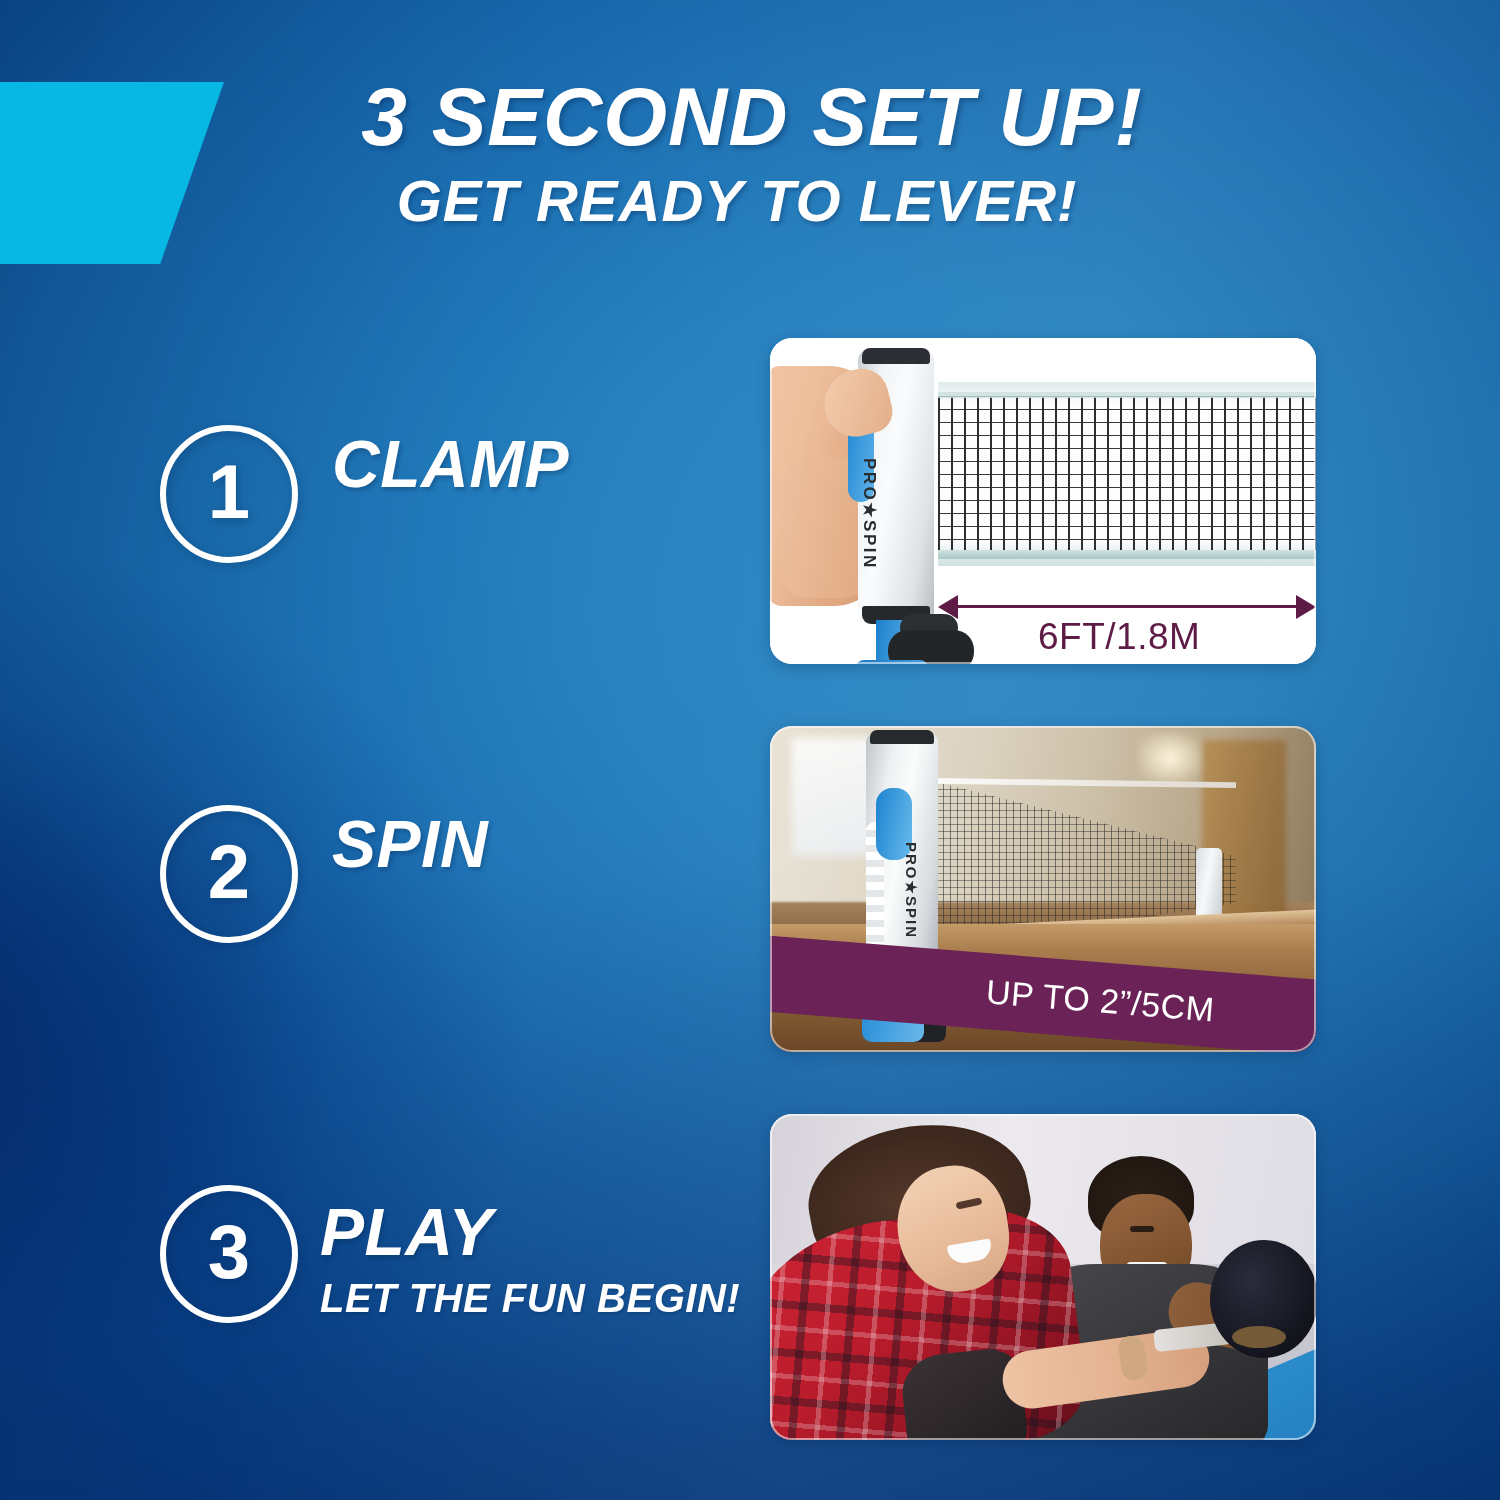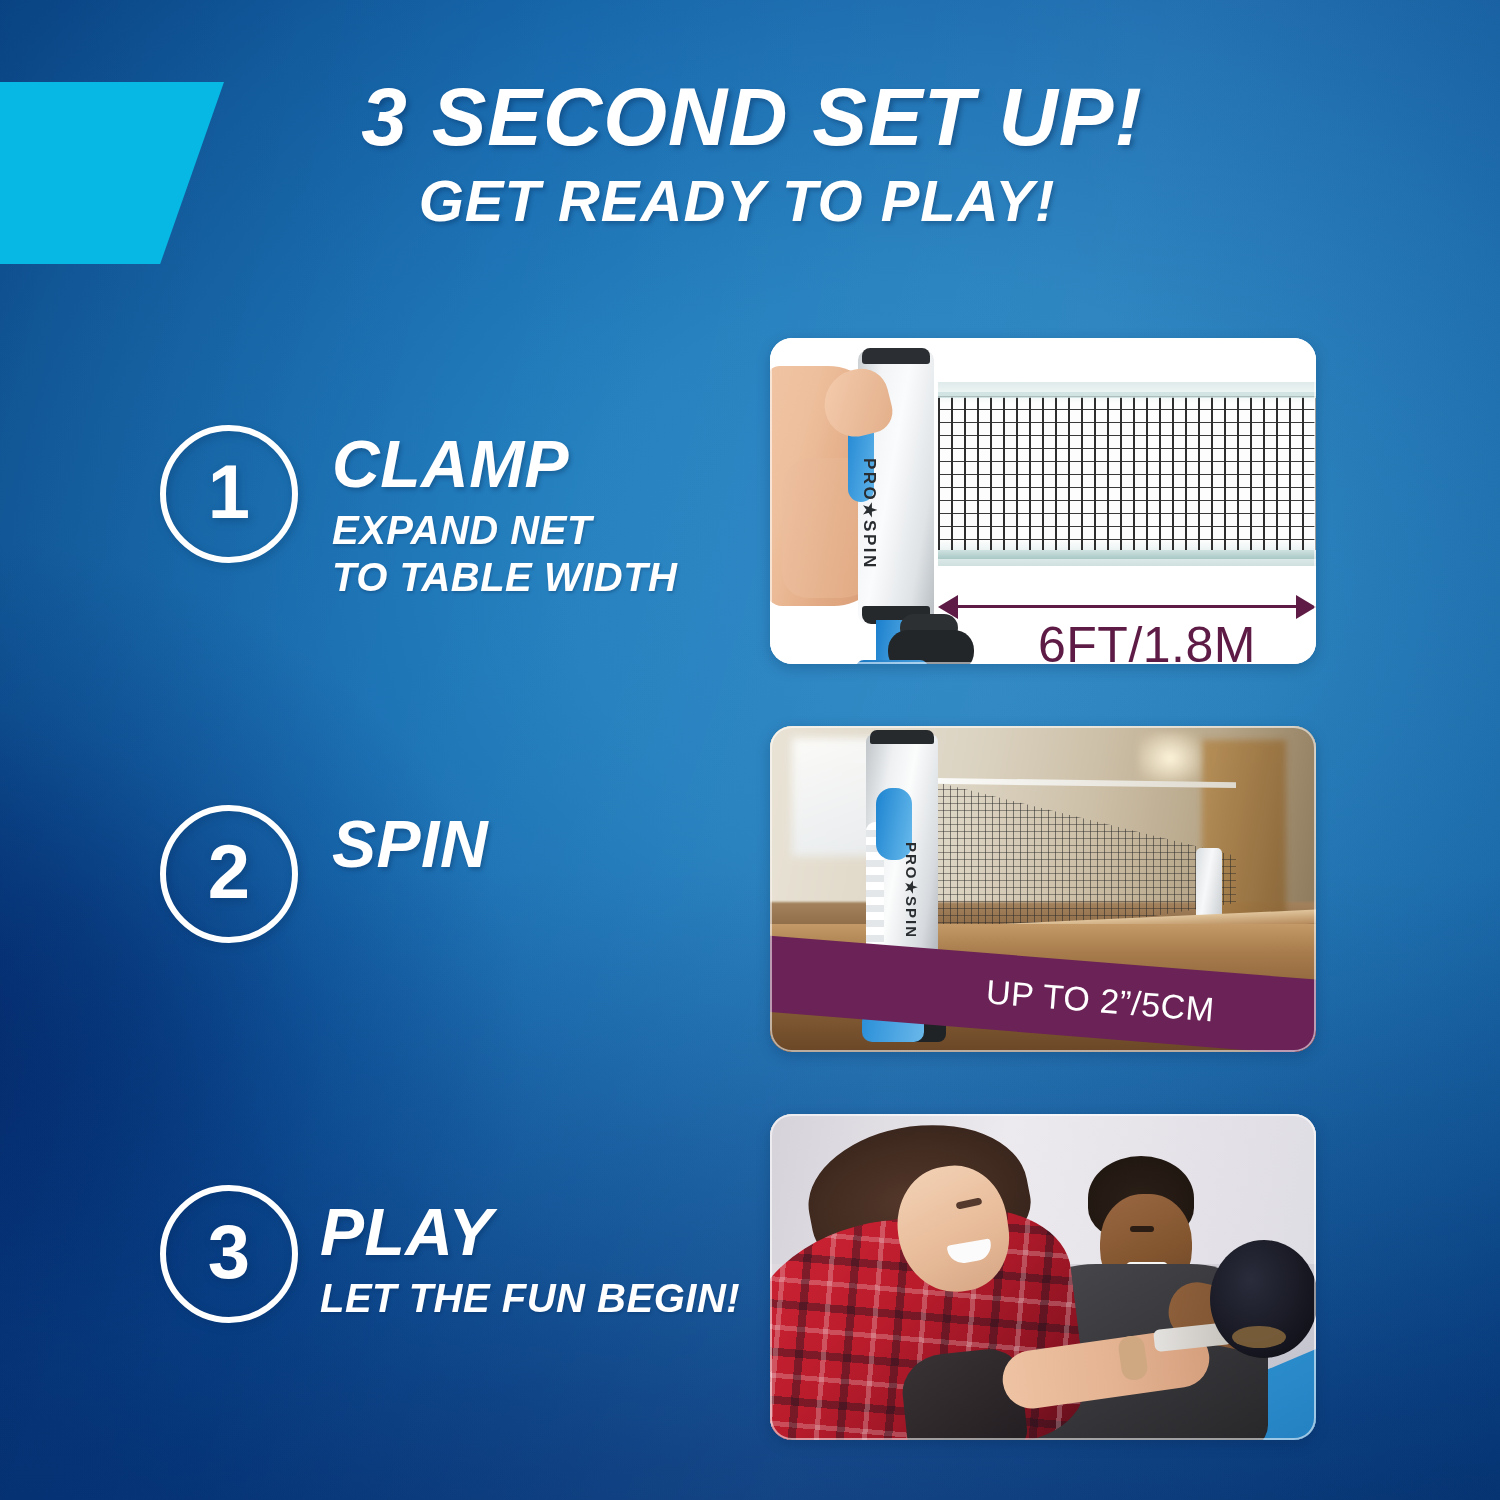--- a/index.html
+++ b/index.html
@@ -210,21 +210,21 @@
     background: #5d1b45;
   }
   .p1-arrow-head {
     position: absolute; top: 257px; width: 0; height: 0;
     border-top: 12px solid transparent; border-bottom: 12px solid transparent;
   }
   #p1-arrow-left  { left: 168px; border-right: 20px solid #5d1b45; }
   #p1-arrow-right { left: 526px; border-left: 20px solid #5d1b45; }
   #p1-dim-label {
     position: absolute; left: 268px; top: 278px;
-    font-size: 50px; color: #5d1b45; letter-spacing: 0.5px;
+    font-size: 37px; color: #5d1b45; letter-spacing: 0.5px;
     font-family: "Liberation Sans", sans-serif;
   }
 
   
   #photo2-scene { position: absolute; inset: 0; overflow: hidden;
     background: linear-gradient(to bottom, #d9cdb9 0%, #cdbfa8 34%, #b89a74 46%, #8e6b47 62%, #6d4f33 100%); }
   #p2-wall {
     position: absolute; left: 0; top: 0; width: 546px; height: 176px;
     background: linear-gradient(100deg, #e9e3d6 0%, #ddd5c4 34%, #cdc0a8 58%, #b8a78a 78%, #8e7a5c 100%);
     filter: blur(1px);
@@ -444,33 +444,29 @@
 <div id="bg-root">
   <div id="bg-dark-left"></div>
   <div id="bg-dark-bottom"></div>
   <div id="bg-light-top"></div>
 </div>
 
 <div id="cyan-flag"></div>
 
 <div id="header">
   <div id="main-title">3 SECOND SET UP!</div>
-  <div id="sub-title">GET READY TO PLAY!</div>
+  <div id="sub-title">GET READY TO LEVER!</div>
 </div>
 
 <div id="step-row-1" class="step-row">
   <div class="step-circle">
     <span class="step-number">1</span>
   </div>
   <div class="step-text">
     <div class="step-title">CLAMP</div>
-    <div class="step-desc">
-      <div>EXPAND NET</div>
-      <div>TO TABLE WIDTH</div>
-    </div>
   </div>
 </div>
 
 <div id="step-row-2" class="step-row">
   <div class="step-circle">
     <span class="step-number">2</span>
   </div>
   <div class="step-text">
     <div class="step-title">SPIN</div>
   </div>

